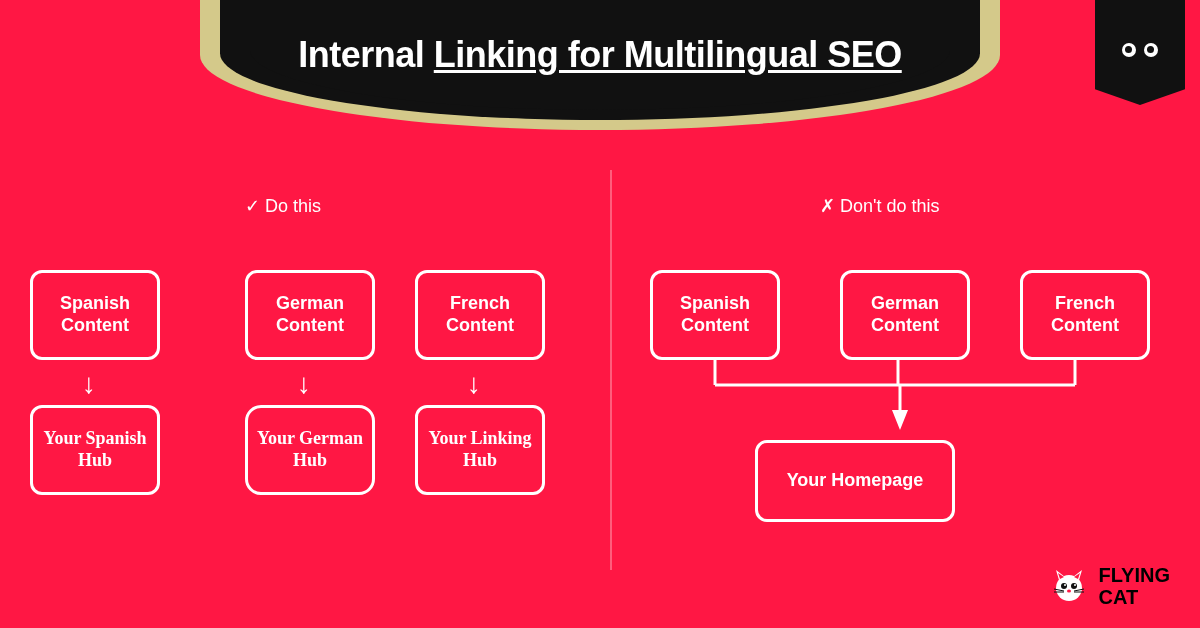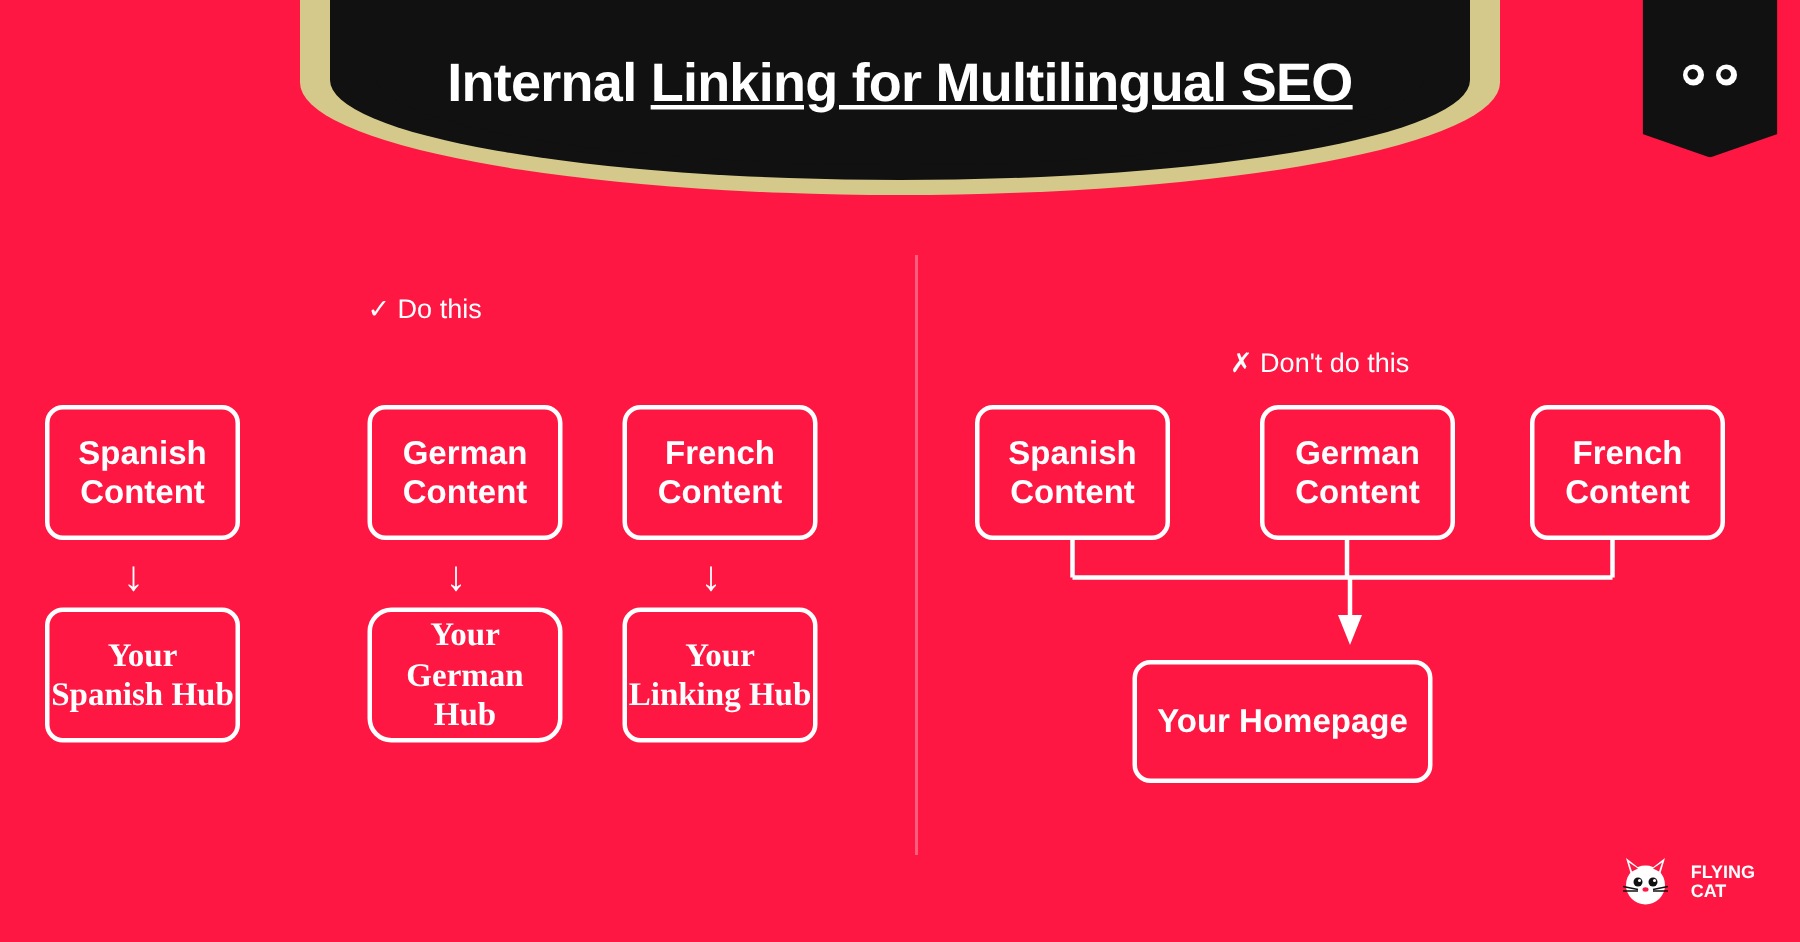--- a/index.html
+++ b/index.html
@@ -129,31 +129,30 @@
       font-family: 'Arial', sans-serif;
       font-weight: 500;
     }
 
     .do-label {
       left: 245px;
     }
 
     .dont-label {
       left: 820px;
-      margin-top: 36px;
     }
 
     
     .content-box {
       background-color: #FF1744;
       border: 3px solid white;
       border-radius: 12px;
       color: white;
       font-weight: 900;
-      font-size: 22px;
+      font-size: 18px;
       text-align: center;
       line-height: 1.2;
       display: flex;
       align-items: center;
       justify-content: center;
       font-family: 'Arial Black', sans-serif;
     }
 
     .box-top {
       width: 130px;
@@ -225,23 +224,23 @@
       align-items: center;
       gap: 10px;
     }
 
     .brand-icon {
       width: 40px;
       height: 40px;
     }
 
     .brand-text {
-      color: #ffffff;
+      color: #000000;
       font-weight: 900;
-      font-size: 12px;
+      font-size: 20px;
       font-family: 'Arial Black', sans-serif;
       line-height: 1.1;
     }
   </style>
 </head>
 <body>
 
 <div class="cream-blob"></div>
 
 <div class="top-blob">

